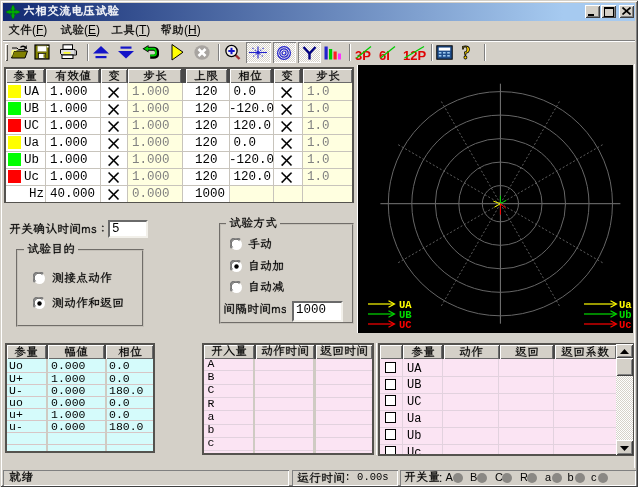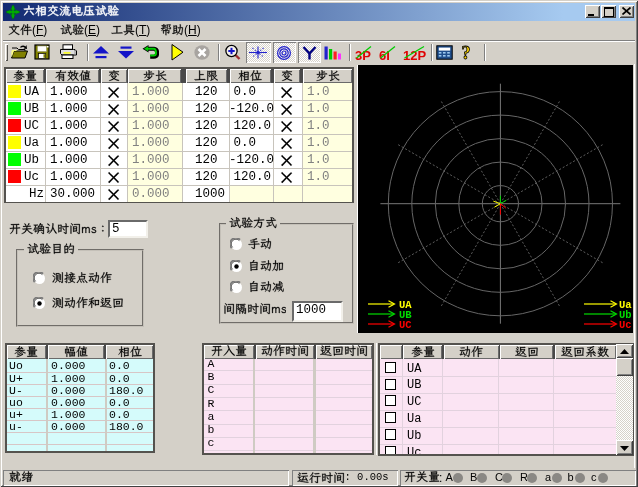--- a/index.html
+++ b/index.html
@@ -431,21 +431,21 @@
     <div style="position:absolute;top:170.05px;font-family:'Liberation Mono',monospace;font-size:12.5px;color:rgba(0,0,0,.99);white-space:pre;line-height:normal;left:233.5px;">120.0</div>
     <div style="position:absolute;left:280.4px;top:165.20000000000002px;">
       <svg width="13.2" height="22" viewBox="0 0 600 1000" style="display:block;">
         <g fill="#000" stroke="#000" stroke-width="10">
           <use href="#g25" x="0"></use>
         </g>
       </svg>
     </div>
     <div style="position:absolute;top:170.05px;font-family:'Liberation Mono',monospace;font-size:12.5px;color:rgba(128,128,128,.99);white-space:pre;line-height:normal;left:307px;">1.0</div>
     <div style="position:absolute;top:187.05px;font-family:'Liberation Mono',monospace;font-size:12.5px;color:rgba(0,0,0,.99);white-space:pre;line-height:normal;right:594px;">Hz</div>
-    <div style="position:absolute;top:187.05px;font-family:'Liberation Mono',monospace;font-size:12.5px;color:rgba(0,0,0,.99);white-space:pre;line-height:normal;left:50px;">30.000</div>
+    <div style="position:absolute;top:187.05px;font-family:'Liberation Mono',monospace;font-size:12.5px;color:rgba(0,0,0,.99);white-space:pre;line-height:normal;left:50px;">40.000</div>
     <div style="position:absolute;left:106.9px;top:182.20000000000002px;">
       <svg width="13.2" height="22" viewBox="0 0 600 1000" style="display:block;">
         <g fill="#000" stroke="#000" stroke-width="10">
           <use href="#g25" x="0"></use>
         </g>
       </svg>
     </div>
     <div style="position:absolute;top:187.05px;font-family:'Liberation Mono',monospace;font-size:12.5px;color:rgba(128,128,128,.99);white-space:pre;line-height:normal;left:132px;">0.000</div>
     <div style="position:absolute;top:187.05px;font-family:'Liberation Mono',monospace;font-size:12.5px;color:rgba(0,0,0,.99);white-space:pre;line-height:normal;left:195px;">1000</div>
     <svg width="275" height="268" viewBox="0 0 275 268" style="position:absolute;left:358px;top:65px">

